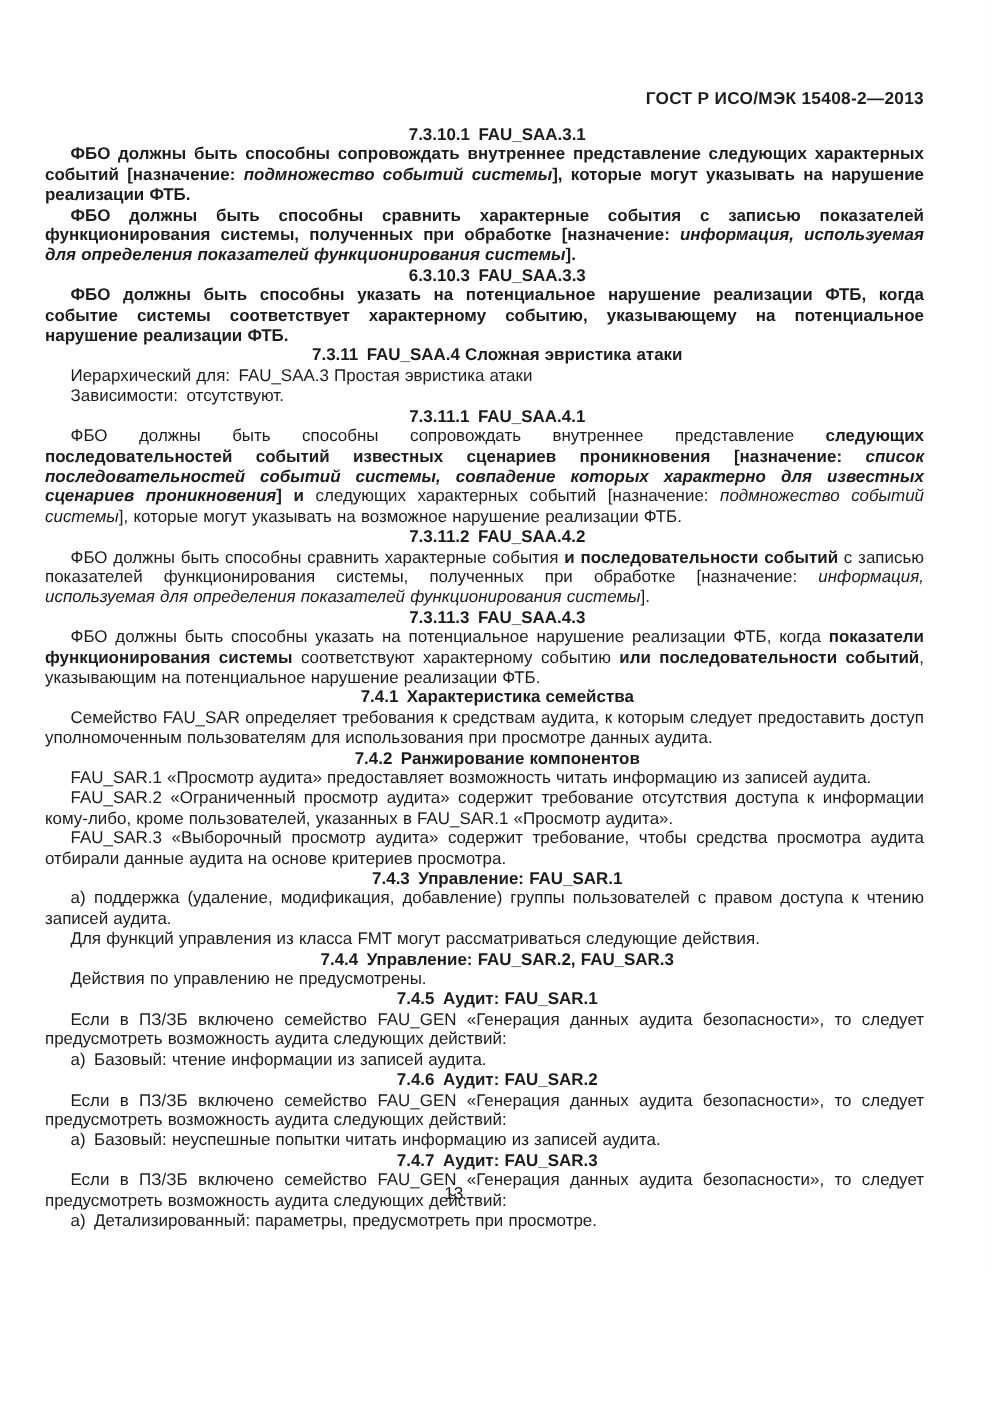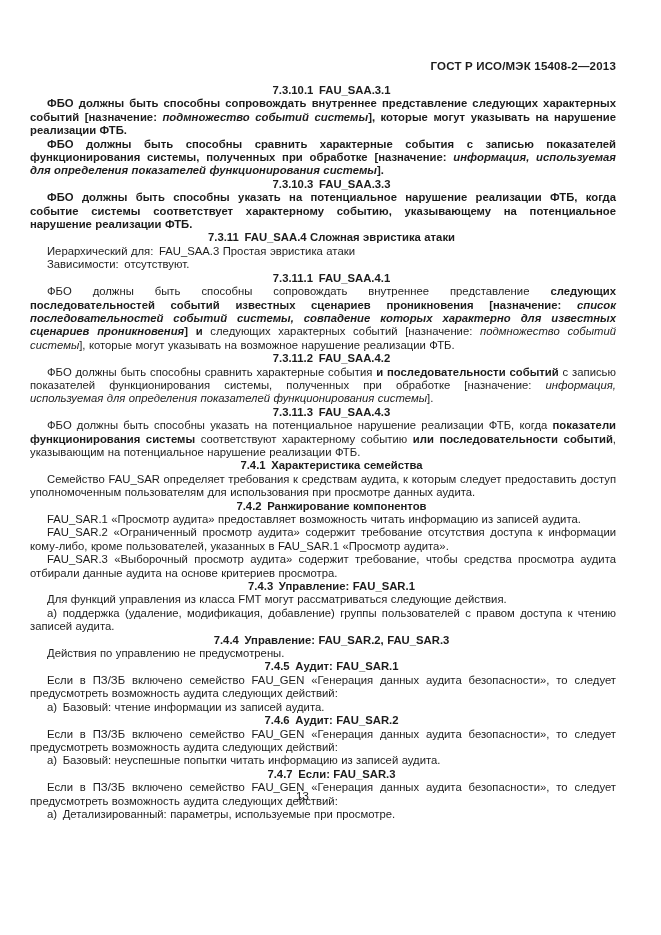--- a/index.html
+++ b/index.html
@@ -59,47 +59,47 @@
 </head>
 <body>
 
 <div class="page">
   <div class="doc-header">ГОСТ Р ИСО/МЭК 15408-2—2013</div>
 
   <main class="doc-body" id="doc-body">
       <p class="h"><span class="seg-b">7.3.10.1 FAU_SAA.3.1</span></p>
       <p class=""><span class="seg-b">ФБО должны быть способны сопровождать внутреннее представление следующих характерных событий [назначение: </span><span class="seg-bi">подмножество событий системы</span><span class="seg-b">], которые могут указывать на нарушение реализации ФТБ.</span></p>
       <p class=""><span class="seg-b">ФБО должны быть способны сравнить характерные события с записью показателей функционирования системы, полученных при обработке [назначение: </span><span class="seg-bi">информация, используемая для определения показателей функционирования системы</span><span class="seg-b">].</span></p>
-      <p class="h"><span class="seg-b">7.3.10.3 FAU_SAA.3.3</span></p>
+      <p class="h"><span class="seg-b">6.3.10.3 FAU_SAA.3.3</span></p>
       <p class=""><span class="seg-b">ФБО должны быть способны указать на потенциальное нарушение реализации ФТБ, когда событие системы соответствует характерному событию, указывающему на потенциальное нарушение реализации ФТБ.</span></p>
       <p class="h"><span class="seg-b">7.3.11 FAU_SAA.4 Сложная эвристика атаки</span></p>
       <p class=""><span>Иерархический для: FAU_SAA.3 Простая эвристика атаки</span></p>
       <p class=""><span>Зависимости: отсутствуют.</span></p>
       <p class="h"><span class="seg-b">7.3.11.1 FAU_SAA.4.1</span></p>
       <p class=""><span>ФБО должны быть способны сопровождать внутреннее представление </span><span class="seg-b">следующих последовательностей событий известных сценариев проникновения [назначение: </span><span class="seg-bi">список последовательностей событий системы, совпадение которых характерно для известных сценариев проникновения</span><span class="seg-b">] и</span><span> следующих характерных событий [назначение: </span><span class="seg-i">подмножество событий системы</span><span>], которые могут указывать на возможное нарушение реализации ФТБ.</span></p>
       <p class="h"><span class="seg-b">7.3.11.2 FAU_SAA.4.2</span></p>
       <p class=""><span>ФБО должны быть способны сравнить характерные события </span><span class="seg-b">и последовательности событий</span><span> с записью показателей функционирования системы, полученных при обработке [назначение: </span><span class="seg-i">информация, используемая для определения показателей функционирования системы</span><span>].</span></p>
       <p class="h"><span class="seg-b">7.3.11.3 FAU_SAA.4.3</span></p>
       <p class=""><span>ФБО должны быть способны указать на потенциальное нарушение реализации ФТБ, когда </span><span class="seg-b">показатели функционирования системы</span><span> соответствуют характерному событию </span><span class="seg-b">или последовательности событий</span><span>, указывающим на потенциальное нарушение реализации ФТБ.</span></p>
       <p class="h"><span class="seg-b">7.4.1 Характеристика семейства</span></p>
       <p class=""><span>Семейство FAU_SAR определяет требования к средствам аудита, к которым следует предоставить доступ уполномоченным пользователям для использования при просмотре данных аудита.</span></p>
       <p class="h"><span class="seg-b">7.4.2 Ранжирование компонентов</span></p>
       <p class=""><span>FAU_SAR.1 «Просмотр аудита» предоставляет возможность читать информацию из записей аудита.</span></p>
       <p class=""><span>FAU_SAR.2 «Ограниченный просмотр аудита» содержит требование отсутствия доступа к информации кому-либо, кроме пользователей, указанных в FAU_SAR.1 «Просмотр аудита».</span></p>
       <p class=""><span>FAU_SAR.3 «Выборочный просмотр аудита» содержит требование, чтобы средства просмотра аудита отбирали данные аудита на основе критериев просмотра.</span></p>
       <p class="h"><span class="seg-b">7.4.3 Управление: FAU_SAR.1</span></p>
+      <p class=""><span>а) поддержка (удаление, модификация, добавление) группы пользователей с правом доступа к чтению записей аудита.</span></p>
       <p class=""><span>Для функций управления из класса FMT могут рассматриваться следующие действия.</span></p>
-      <p class=""><span>а) поддержка (удаление, модификация, добавление) группы пользователей с правом доступа к чтению записей аудита.</span></p>
       <p class="h"><span class="seg-b">7.4.4 Управление: FAU_SAR.2, FAU_SAR.3</span></p>
       <p class=""><span>Действия по управлению не предусмотрены.</span></p>
       <p class="h"><span class="seg-b">7.4.5 Аудит: FAU_SAR.1</span></p>
       <p class=""><span>Если в ПЗ/ЗБ включено семейство FAU_GEN «Генерация данных аудита безопасности», то следует предусмотреть возможность аудита следующих действий:</span></p>
       <p class=""><span>а) Базовый: чтение информации из записей аудита.</span></p>
       <p class="h"><span class="seg-b">7.4.6 Аудит: FAU_SAR.2</span></p>
       <p class=""><span>Если в ПЗ/ЗБ включено семейство FAU_GEN «Генерация данных аудита безопасности», то следует предусмотреть возможность аудита следующих действий:</span></p>
       <p class=""><span>а) Базовый: неуспешные попытки читать информацию из записей аудита.</span></p>
-      <p class="h"><span class="seg-b">7.4.7 Если: FAU_SAR.3</span></p>
+      <p class="h"><span class="seg-b">7.4.7 Аудит: FAU_SAR.3</span></p>
       <p class=""><span>Если в ПЗ/ЗБ включено семейство FAU_GEN «Генерация данных аудита безопасности», то следует предусмотреть возможность аудита следующих действий:</span></p>
-      <p class=""><span>а) Детализированный: параметры, используемые при просмотре.</span></p>
+      <p class=""><span>а) Детализированный: параметры, предусмотреть при просмотре.</span></p>
     </main>
 
   <div class="page-number">13</div>
 </div>
 
 </body></html>

